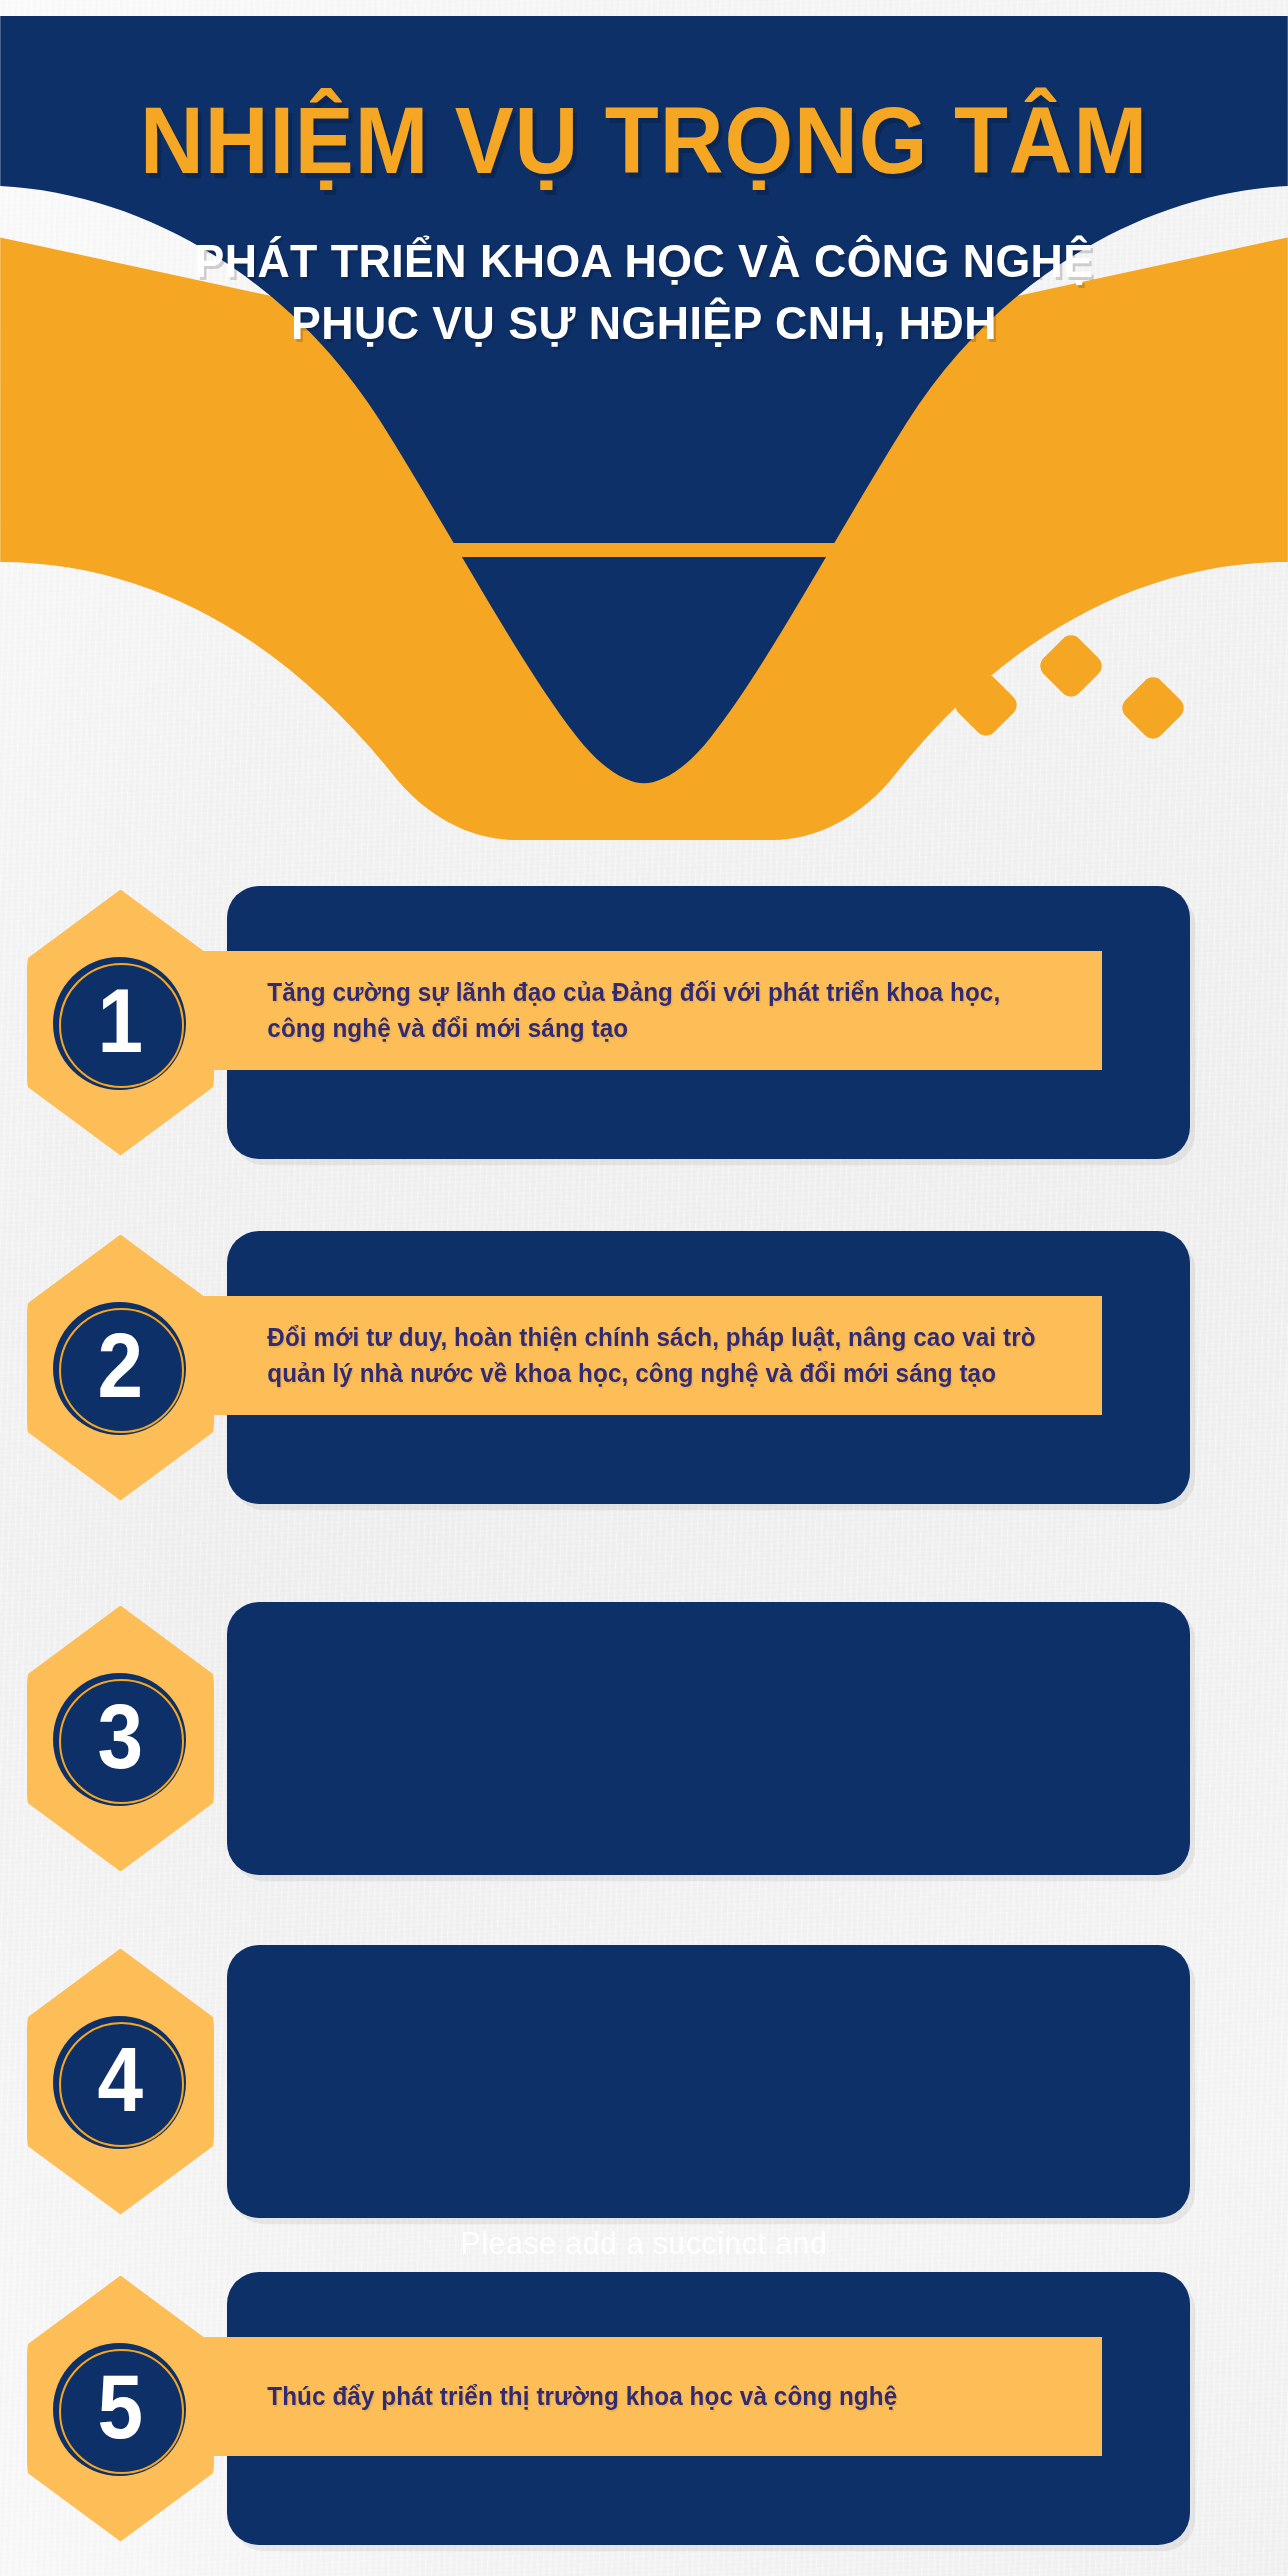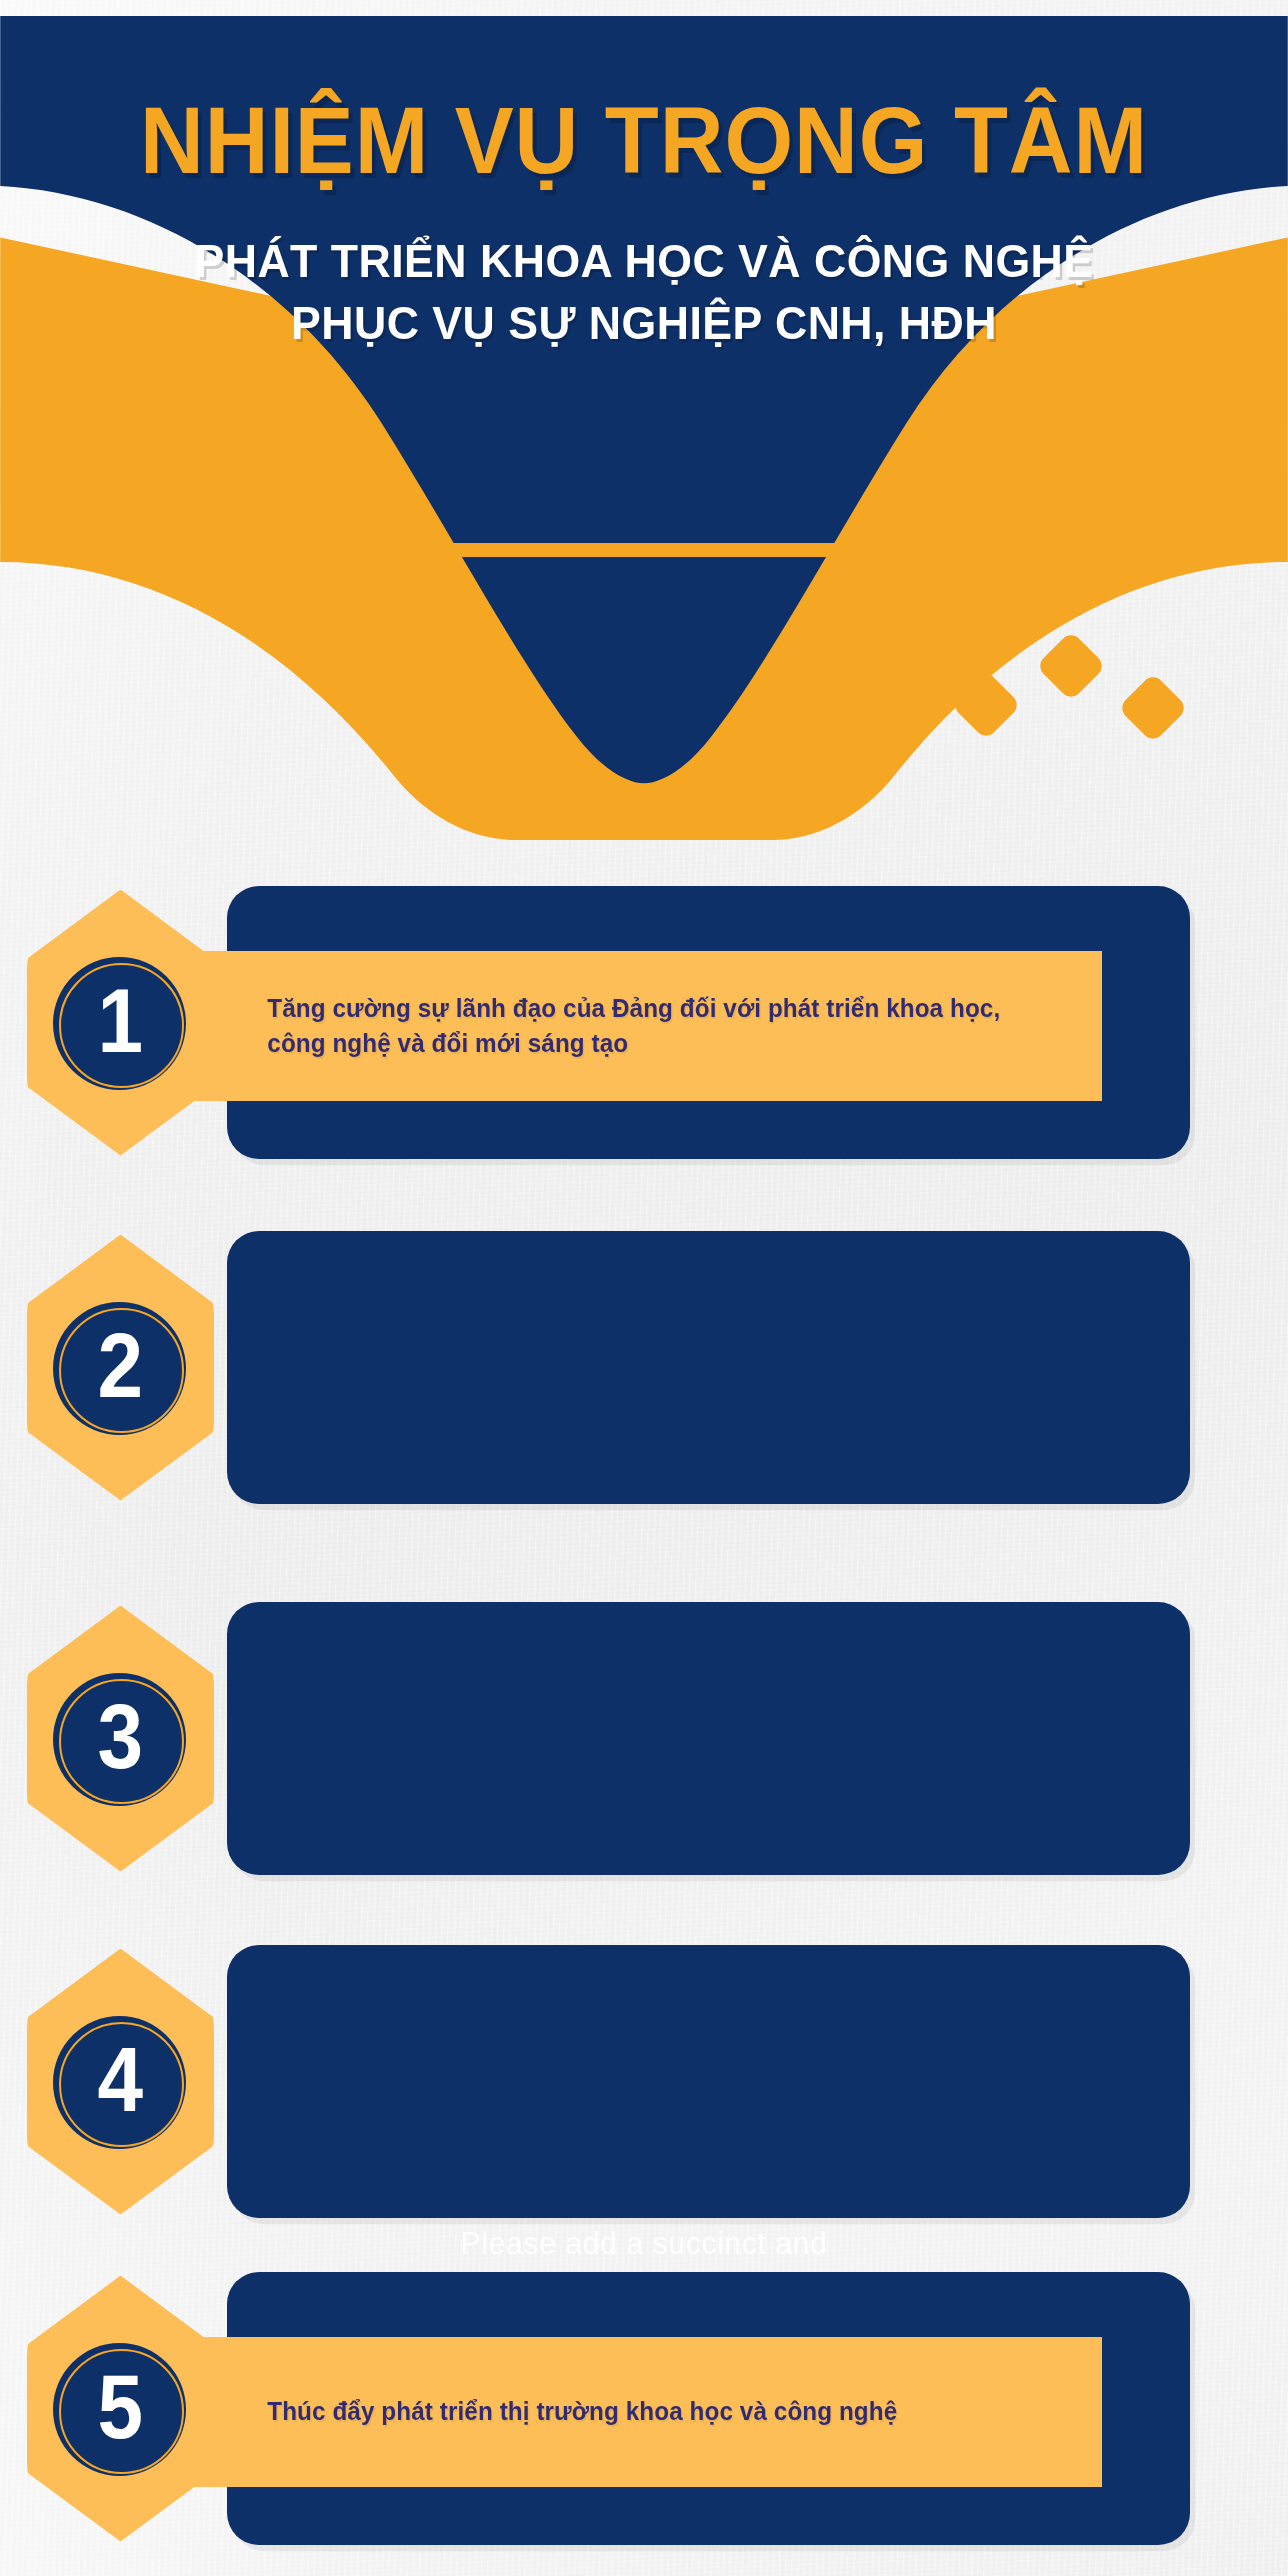--- a/index.html
+++ b/index.html
@@ -103,21 +103,21 @@
     background:#0E3068;
     border-radius:32px;
     box-shadow:5.2px 6.2px 0 rgba(0,0,0,0.06);
   }
 
   .item-panel{
     position:absolute;
     left:180px;
     top:65px;
     width:922px;
-    height:150px;
+    height:119px;
     background:#FDBE57;
     display:flex;
     align-items:center;
     z-index:3;
   }
 
   .item-text{
     padding:0 37px 0 90px;
     font-size:25px;
     line-height:1.42;
@@ -240,20 +240,23 @@
       <div class="item-text">Tăng cường sự lãnh đạo của Đảng đối với phát triển khoa học, công nghệ và đổi mới sáng tạo</div>
     </div>
   </div>
 
   <div class="item" style="top:1231px;">
     <div class="item-card"></div>
     <div class="item-badge-shape"></div>
     <div class="item-badge-circle">
       <span class="item-number">2</span>
     </div>
+    <div class="item-panel">
+      <div class="item-text">Đổi mới tư duy, hoàn thiện chính sách, pháp luật, nâng cao vai trò quản lý nhà nước về khoa học, công nghệ và đổi mới sáng tạo</div>
+    </div>
   </div>
 
   <div class="item" style="top:1602px;">
     <div class="item-card"></div>
     <div class="item-badge-shape"></div>
     <div class="item-badge-circle">
       <span class="item-number">3</span>
     </div>
   </div>
 

